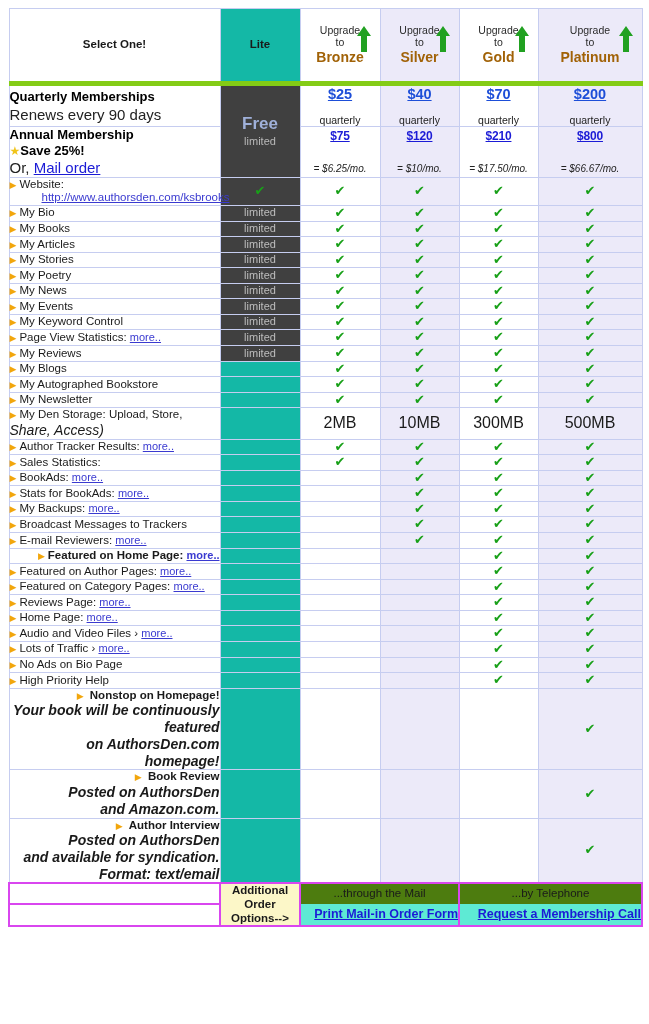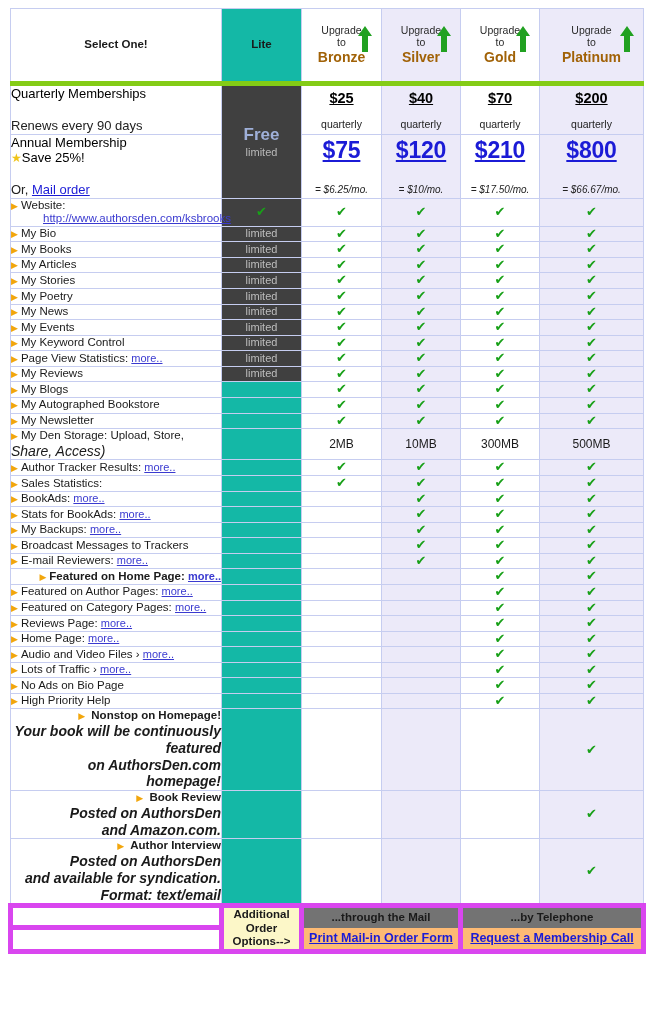--- a/index.html
+++ b/index.html
@@ -49,58 +49,58 @@
   }
   .up-cell{position:relative;text-align:center;padding:4px 2px 6px 2px;vertical-align:bottom;}
   .up-line1{font-size:10.5px;color:#2b2b2b;line-height:1.16;}
   .up-name{font-size:14px;font-weight:bold;color:#a16207;margin-top:1px;}
   .up-arrow{
     position:absolute;right:8px;top:16px;width:16px;height:28px;
   }
   .up-arrow svg{display:block;}
 
   
-  .plan-title{font-size:13px;font-weight:normal;color:#000;}
-  .plan-sub{font-size:13px;color:#222;margin-top:17px;}
+  .plan-title{font-size:13px;font-weight:bold;color:#000;}
+  .plan-sub{font-size:15px;color:#222;margin-top:1px;}
   .feat-pad{padding:5px 4px 5px 7px;}
   .price-cell{text-align:center;padding:5px 2px;}
-  .price-q{font-size:14.5px;font-weight:bold;color:#000000;text-decoration:underline;}
+  .price-q{font-size:14.5px;font-weight:bold;color:#1d4ed8;text-decoration:underline;}
   .price-q-sub{font-size:10.5px;color:#222;margin-top:11px;}
-  .price-a{font-size:23px;font-weight:bold;color:#1b1bd6;text-decoration:underline;letter-spacing:-0.2px;}
+  .price-a{font-size:12px;font-weight:bold;color:#1b1bd6;text-decoration:underline;letter-spacing:-0.2px;}
   .price-a-sub{font-size:10px;color:#222;font-style:italic;margin-top:20px;}
   .free-cell{text-align:center;}
   .free-big{font-size:17px;font-weight:bold;color:#9fb0d9;}
   .free-sub{font-size:11px;color:#b9b9b9;margin-top:1px;}
   .mail-link{color:#1b1bd6;text-decoration:underline;}
   .star{color:#f0c419;font-size:12px;}
 
   
   .feat-cell{padding:3px 4px 3px 7px;font-size:11.5px;color:#1a1a1a;}
   .feat-cell.bold{font-weight:bold;text-align:right;}
   .arrow-b{color:#f2a60c;font-size:9px;margin-right:3px;}
   .more{color:#3a3ad0;text-decoration:underline;font-size:11px;}
   .urlline{color:#3a3ad0;text-decoration:underline;font-size:11.5px;padding-left:32px;}
   .limited{color:#bdbdbd;font-size:11px;text-align:center;}
   .ctr{text-align:center;}
   .chk{color:#18a018;font-size:13px;font-weight:bold;line-height:1;}
-  .sizetxt{font-size:12px;color:#1a1a1a;text-align:center;}
+  .sizetxt{font-size:16px;color:#1a1a1a;text-align:center;}
   .sub-line{font-size:14px;color:#1a1a1a;line-height:1.2;font-style:italic;}
 
   
-  tr.foot td{border:5px solid #d946ef;}
+  tr.foot td{border:2px solid #d946ef;}
   .foot-label{
     background:#fcf7c8;text-align:center;color:#9a9a86;
     font-size:11.5px;font-weight:bold;padding:8px 4px;line-height:1.3;
   }
   .foot-head{
-    background:#737373;text-align:center;color:#6b6b6b;
-    font-size:12px;font-weight:bold;padding:5px 4px;
+    background:#4d7c0f;text-align:center;color:#6b6b6b;
+    font-size:12px;font-weight:normal;padding:5px 4px;
   }
   .foot-link{
-    text-align:center;padding:6px 4px;background:#fdba74;
+    text-align:right;padding:6px 4px;background:#5eead4;
   }
   .foot-link a{color:#1b1bd6;text-decoration:underline;font-size:12.5px;font-weight:bold;}
   .nb{border-bottom:none!important;}
   .nt{border-top:none!important;}
 </style>
 </head>
 <body>
 
 <div id="root">
   <table class="grid">

